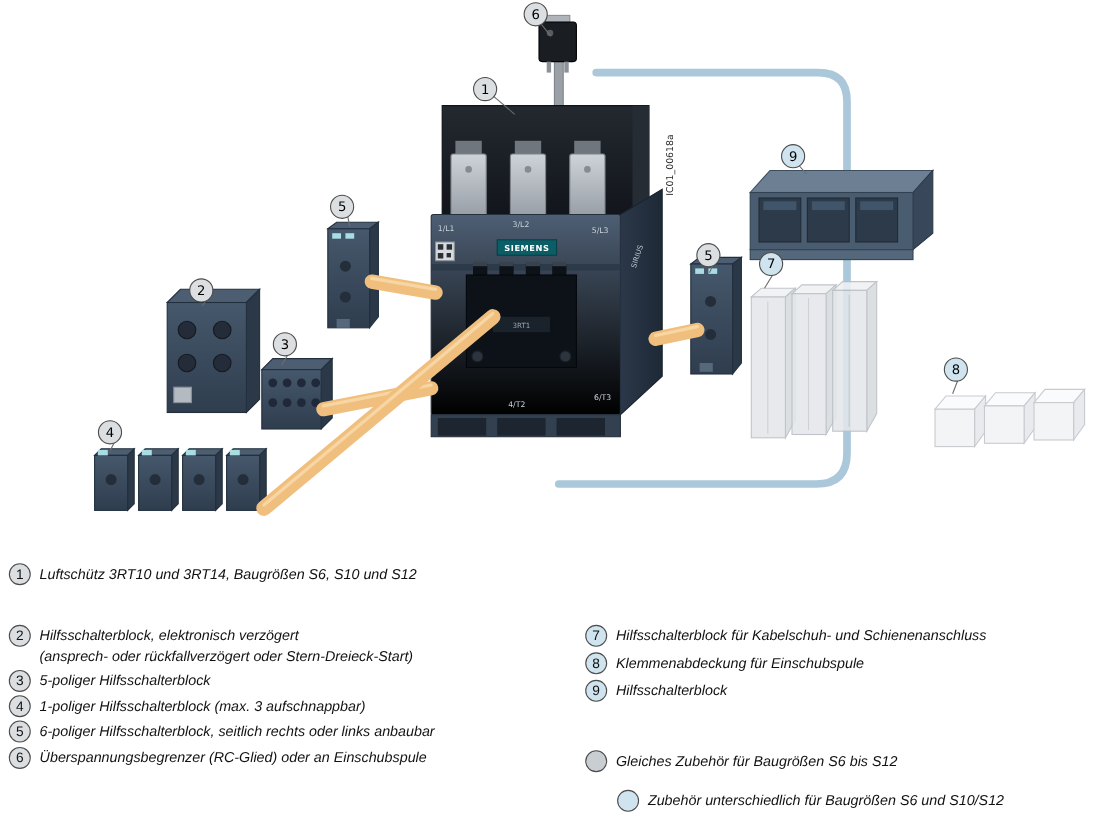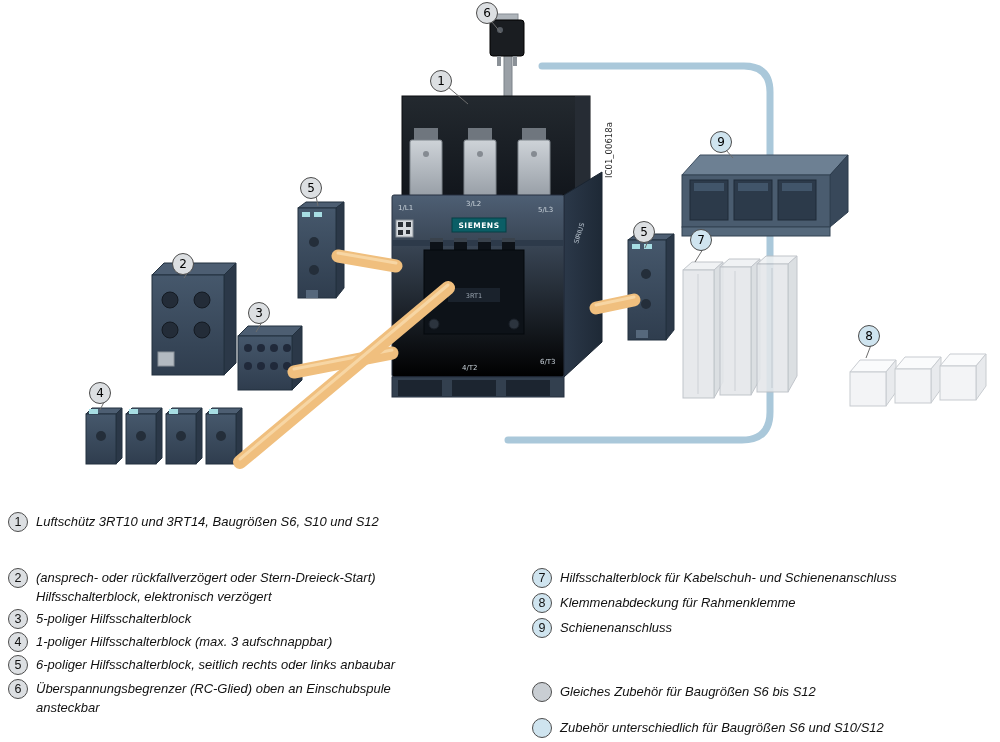--- a/index.html
+++ b/index.html
@@ -315,22 +315,22 @@
 
 <div class="lrow" style="top:512px;left:8px">
   <span class="badge gray">1</span>
   <div class="ltext">
         <span>Luftschütz 3RT10 und 3RT14, Baugrößen S6, S10 und S12</span>
       </div>
 </div>
 <div class="lrow" style="top:568px;left:8px">
   <span class="badge gray">2</span>
   <div class="ltext">
+    <span>Hilfsschalterblock, elektronisch verzögert</span>
     <span>(ansprech- oder rückfallverzögert oder Stern-Dreieck-Start)</span>
-    <span>Hilfsschalterblock, elektronisch verzögert</span>
   </div>
 </div>
 <div class="lrow" style="top:609px;left:8px">
   <span class="badge gray">3</span>
   <div class="ltext">
         <span>5-poliger Hilfsschalterblock</span>
       </div>
 </div>
 <div class="lrow" style="top:632px;left:8px">
   <span class="badge gray">4</span>
@@ -340,50 +340,49 @@
 </div>
 <div class="lrow" style="top:655px;left:8px">
   <span class="badge gray">5</span>
   <div class="ltext">
         <span>6-poliger Hilfsschalterblock, seitlich rechts oder links anbaubar</span>
       </div>
 </div>
 <div class="lrow" style="top:679px;left:8px">
   <span class="badge gray">6</span>
   <div class="ltext">
-    <span>Überspannungsbegrenzer (RC-Glied) oben an Einschubspule</span>
-    <span>ansteckbar</span>
+    <span>Überspannungsbegrenzer (RC-Glied) oder an Einschubspule</span>
   </div>
 </div>
 
 <div class="lrow" style="top:568px;left:532px">
   <span class="badge blue">7</span>
   <div class="ltext">
         <span>Hilfsschalterblock für Kabelschuh- und Schienenanschluss</span>
       </div>
 </div>
 <div class="lrow" style="top:593px;left:532px">
   <span class="badge blue">8</span>
   <div class="ltext">
-        <span>Klemmenabdeckung für Rahmenklemme</span>
+        <span>Klemmenabdeckung für Einschubspule</span>
       </div>
 </div>
 <div class="lrow" style="top:618px;left:532px">
   <span class="badge blue">9</span>
   <div class="ltext">
-        <span>Schienenanschluss</span>
+        <span>Hilfsschalterblock</span>
       </div>
 </div>
 
 <div class="lrow" style="top:682px;left:532px">
   <span class="badge kgray"></span>
   <div class="ltext">
         <span>Gleiches Zubehör für Baugrößen S6 bis S12</span>
       </div>
 </div>
-<div class="lrow" style="top:718px;left:532px">
+<div class="lrow" style="top:718px;left:561px">
   <span class="badge blue"></span>
   <div class="ltext">
         <span>Zubehör unterschiedlich für Baugrößen S6 und S10/S12</span>
       </div>
 </div>
 
 </div>
 
 </body></html>

